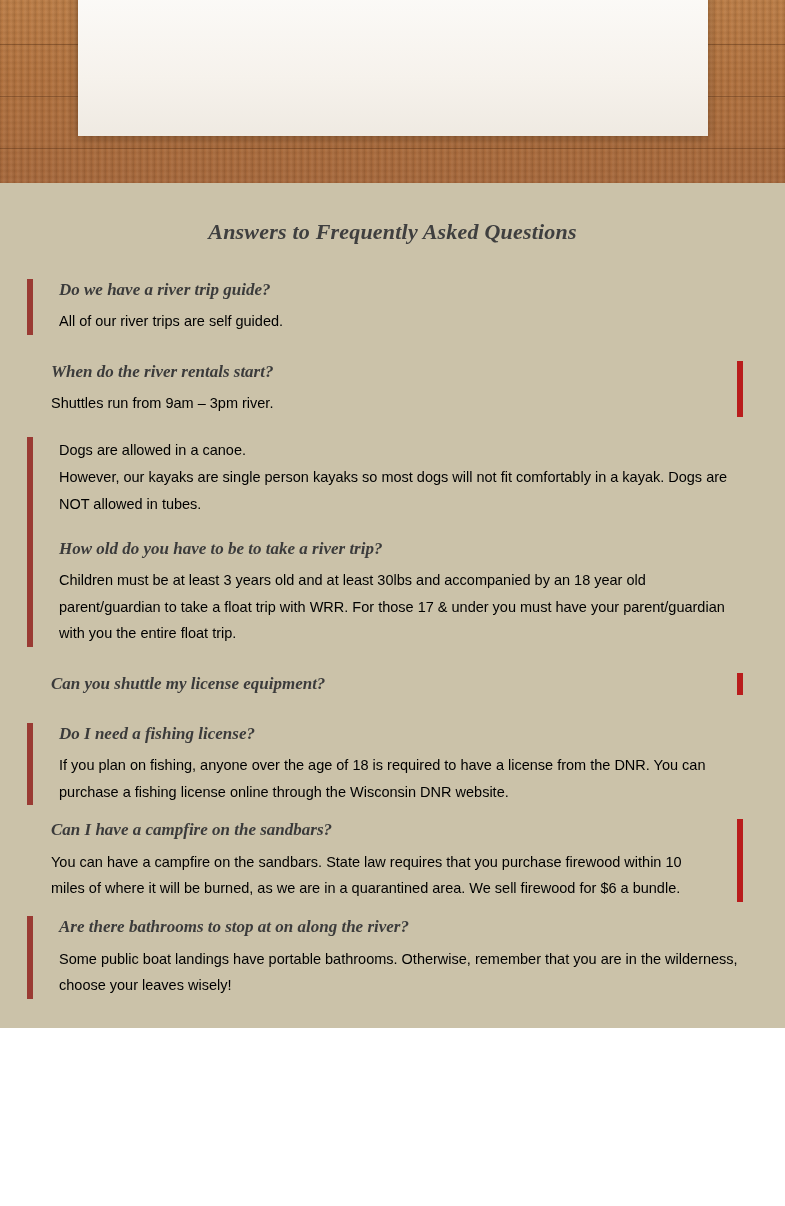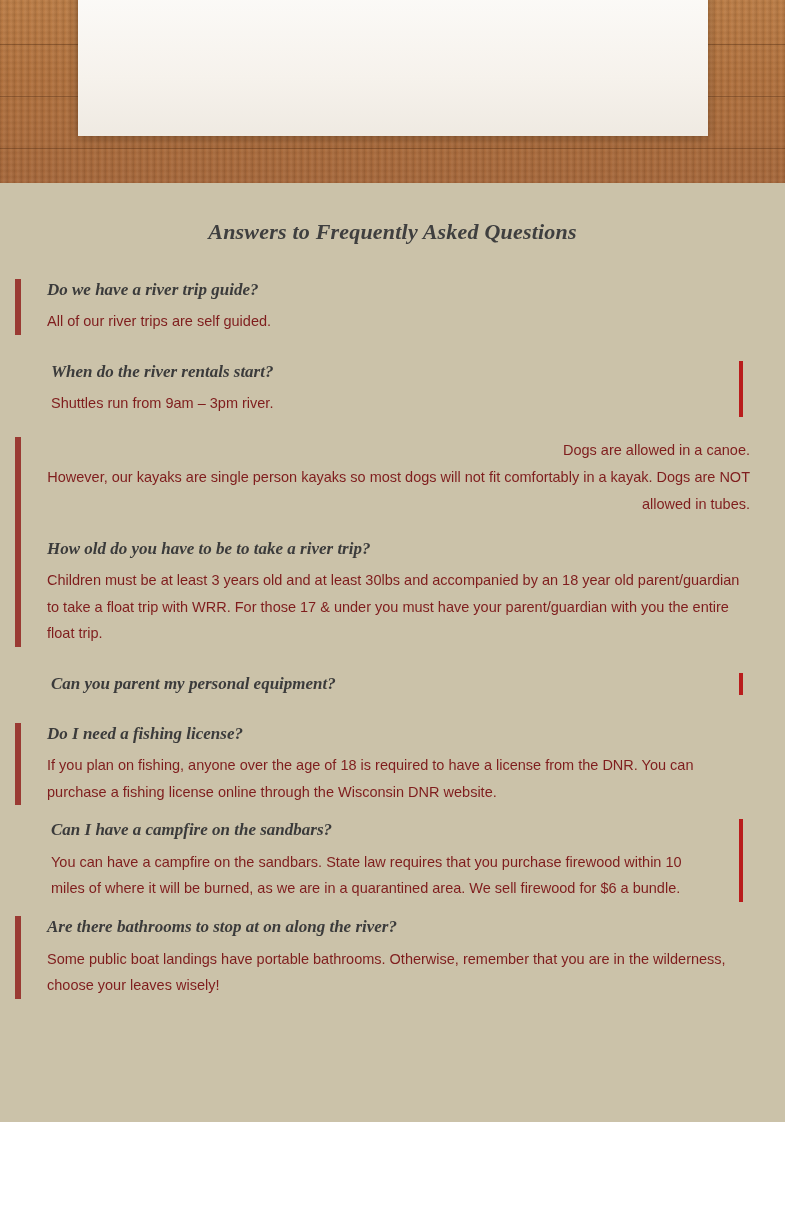--- a/index.html
+++ b/index.html
@@ -46,21 +46,21 @@
   .hero-card-inner {
     position: absolute;
     left: 0; right: 0; top: 0; bottom: 0;
     background: linear-gradient(180deg, #ffffff 0%, #f6f2ec 70%, #efeae2 100%);
   }
 
   
   .faq {
     position: relative;
     width: 785px;
-    height: 939px;
+    height: 845px;
     background: #cbc2a9;
     box-sizing: border-box;
     padding-top: 36px;
   }
   .faq-title {
     text-align: center;
     font-family: "Liberation Serif", serif;
     font-style: italic;
     font-weight: bold;
     font-size: 22px;
@@ -73,48 +73,48 @@
     position: relative;
   }
 
   .qa {
     position: relative;
     box-sizing: border-box;
   }
   
   .qa.left {
     border-left: 6px solid #9a3a33;
-    margin-left: 15px;
+    margin-left: 27px;
     margin-right: 27px;
     padding-left: 26px;
     padding-right: 8px;
   }
   
   .qa.right {
-    border-right: 4px solid #b91c1c;
+    border-right: 6px solid #b91c1c;
     margin-left: 27px;
     margin-right: 42px;
     padding-left: 24px;
     padding-right: 26px;
   }
   .qa.right .q, .qa.right .a { margin-left: 0; }
 
   .q {
     font-family: "Liberation Serif", serif;
     font-style: italic;
     font-weight: bold;
     font-size: 17px;
     color: #3b3b3b;
     line-height: 1.25;
     margin: 0 0 8px 0;
   }
   .a {
     font-family: "Liberation Sans", sans-serif;
     font-size: 14.5px;
-    color: #7f1d1d;
+    color: #000000;
     line-height: 1.85;
     margin: 0;
   }
   .gap-sm { height: 14px; }
   .gap-md { height: 20px; }
   .gap-lg { height: 26px; }
 </style>
 </head>
 <body>
 
@@ -138,30 +138,30 @@
     </div>
     <div class="gap-lg"></div>
 
     <div class="qa right">
       <p class="q">When do the river rentals start?</p>
       <p class="a">Shuttles run from 9am – 3pm river.</p>
     </div>
     <div class="gap-md"></div>
 
     <div class="qa left">
-      <p class="a" style="white-space:pre-line;text-align:right;">Dogs are allowed in a canoe.
+      <p class="a" style="white-space:pre-line;">Dogs are allowed in a canoe.
 However, our kayaks are single person kayaks so most dogs will not fit comfortably in a kayak. Dogs are NOT allowed in tubes.</p>
       <div class="gap-md"></div>
       <p class="q">How old do you have to be to take a river trip?</p>
       <p class="a">Children must be at least 3 years old and at least 30lbs and accompanied by an 18 year old parent/guardian to take a float trip with WRR. For those 17 &amp; under you must have your parent/guardian with you the entire float trip.</p>
     </div>
     <div class="gap-lg"></div>
 
     <div class="qa right">
-      <p class="q">Can you parent my personal equipment?</p>
+      <p class="q">Can you shuttle my license equipment?</p>
     </div>
     <div class="gap-md"></div>
 
     <div class="qa left">
       <p class="q">Do I need a fishing license?</p>
       <p class="a">If you plan on fishing, anyone over the age of 18 is required to have a license from the DNR. You can purchase a fishing license online through the Wisconsin DNR website.</p>
     </div>
     <div class="gap-sm"></div>
 
     <div class="qa right">

